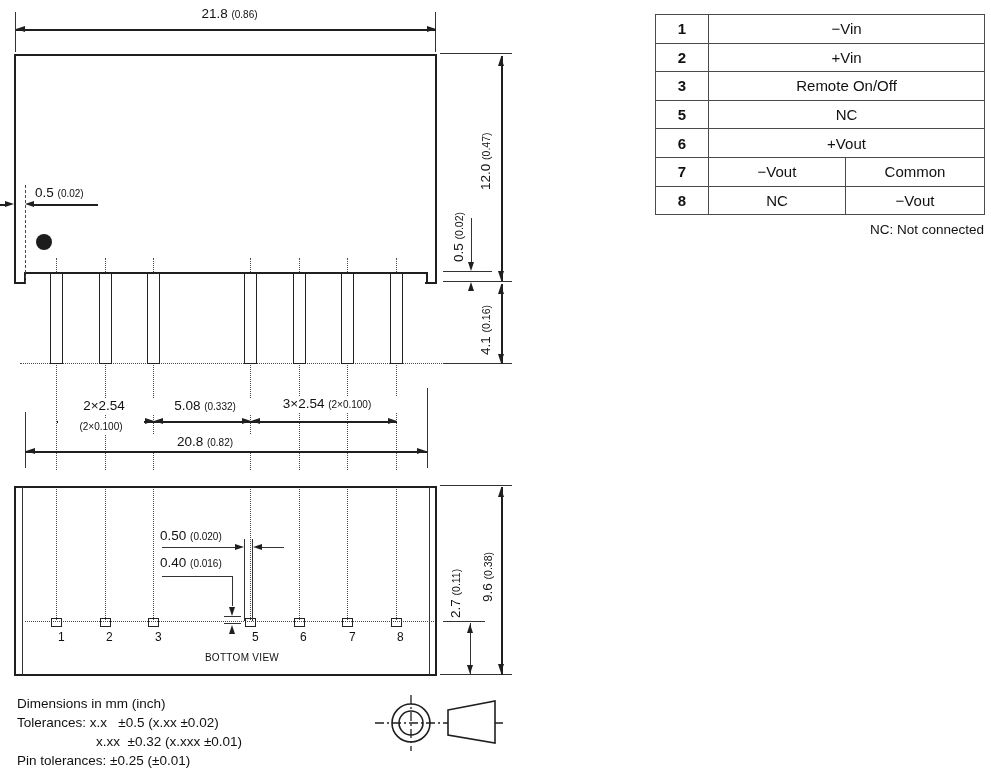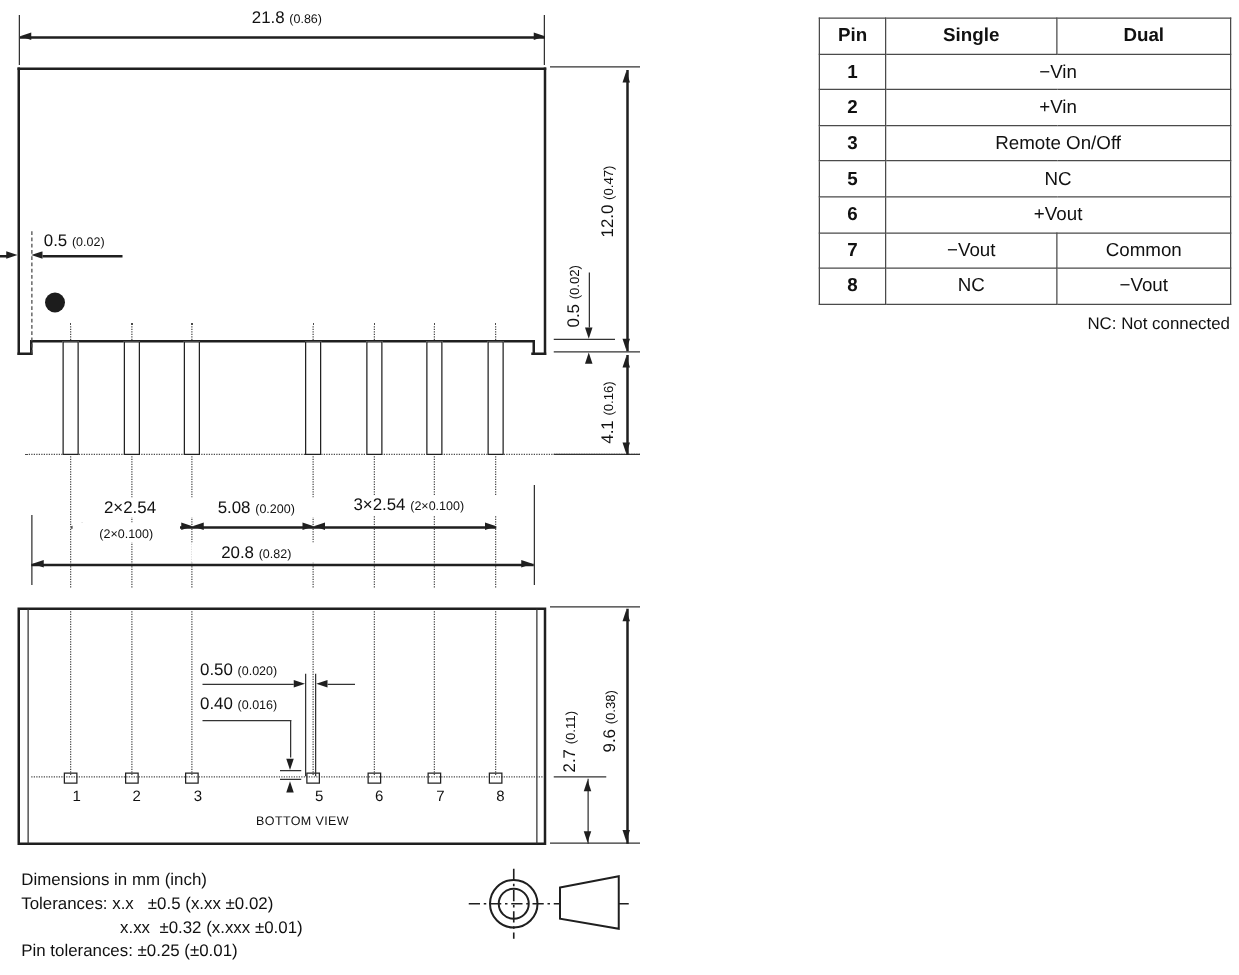--- a/index.html
+++ b/index.html
@@ -148,21 +148,21 @@
     <div class="ar l" style="left:251px;top:418px;"></div>
     <div class="ar r" style="left:388px;top:418px;"></div>
     <div class="dim ctr" style="left:61px;top:398px;width:82px;">
       <span>2×2.54</span>
     </div>
     <div class="dim ctr" style="left:58px;top:418px;width:82px;">
       <span class="in">(2×0.100)</span>
     </div>
     <div class="dim ctr" style="left:151px;top:398px;width:104px;">
       <span>5.08</span>
-      <span class="in">(0.200)</span>
+      <span class="in">(0.332)</span>
     </div>
     <div class="dim ctr" style="left:255px;top:396px;width:140px;">
       <span>3×2.54</span>
       <span class="in">(2×0.100)</span>
     </div>
 
     <div class="hl" style="left:25px;top:451px;width:402px;"></div>
     <div class="ar l" style="left:26px;top:448px;"></div>
     <div class="ar r" style="left:417px;top:448px;"></div>
     <div class="dim ctr" style="left:153px;top:434px;width:100px;">
@@ -247,25 +247,20 @@
   </div>
 
   <div class="pinout">
     <table>
       <colgroup>
           <col style="width:53px">
           <col style="width:137px">
           <col style="width:139px">
         </colgroup>
       <tbody>
-          <tr>
-        <th>Pin</th>
-        <th>Single</th>
-        <th>Dual</th>
-      </tr>
       <tr>
         <td class="pin-no">1</td>
         <td colspan="2">−Vin</td>
       </tr>
       <tr>
         <td class="pin-no">2</td>
         <td colspan="2">+Vin</td>
       </tr>
       <tr>
         <td class="pin-no">3</td>

